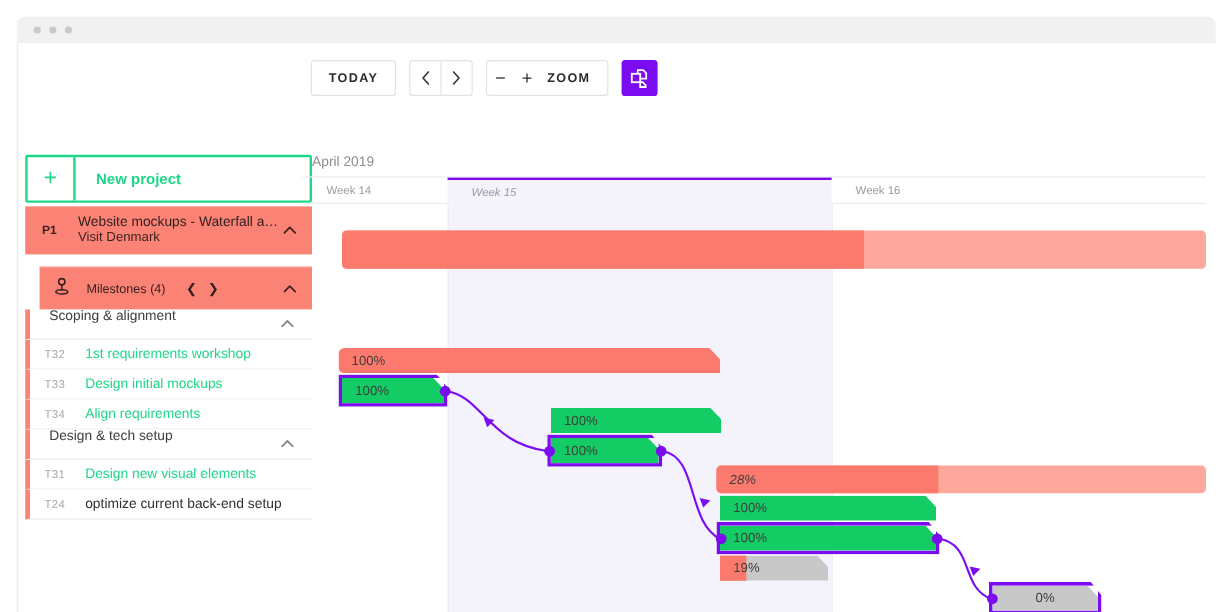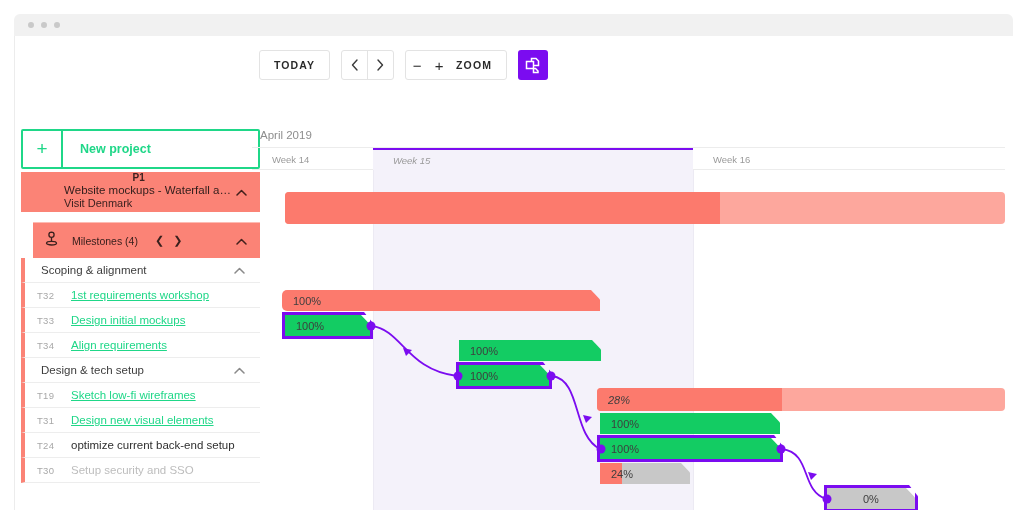--- a/index.html
+++ b/index.html
@@ -72,56 +72,56 @@
   }
   .np-label{
     padding-left:17px; font-size:12.5px; font-weight:bold; color:#1fd788;
   }
 
   
   .sidebar{ position:absolute; left:21px; top:172px; width:239px; }
 
   .proj-row{
     background:#fb8376; height:40px; display:flex; align-items:center;
-    position:relative; padding-left:14px;flex-direction:column;
+    position:relative; padding-left:14px;
   }
   .proj-id{ font-size:10px; font-weight:bold; color:#3d2220; width:30px; }
   .proj-texts{ display:flex; flex-direction:column; line-height:1.25; }
   .proj-title{ font-size:11.5px; color:#2f1d1b; }
   .proj-sub{ font-size:11px; color:#3d2220; }
   .row-caret{
     position:absolute; right:13px; top:50%; transform:translateY(-50%);
     font-size:11px; color:#43201c;
   }
 
   .milestone-row{
     background:#fb8376; height:36px; margin-left:12px; width:227px;
     display:flex; align-items:center; position:relative; padding-left:12px;
     border-top:1px solid rgba(255,255,255,.45);
     margin-top:10px;
   }
   .ms-label{ font-size:10.5px; color:#3a201d; margin-left:14px; }
   .ms-nav{ margin-left:17px; font-size:11px; color:#3a201d; letter-spacing:3px; }
 
   .group-row{
-    height:25px; display:flex; align-items:center; position:relative;
+    height:25px; display:flex; align-items:flex-start; position:relative;
     padding-left:16px; border-bottom:1px solid #ededed; background:#fff;
     border-left:4px solid #fb8376;
   }
   .group-row .glabel{ font-size:11.5px; color:#3d3d3d; }
   .group-row .row-caret{ color:#8a8a8a; right:15px; }
 
   .task-row{
     height:25px; display:flex; align-items:center;
     border-bottom:1px solid #ededed; background:#fff;
     border-left:4px solid #fb8376; padding-left:12px;
   }
   .task-id{ font-size:9.5px; color:#a8a8a8; width:34px; letter-spacing:.3px; }
   .task-name{ font-size:11.5px; }
-  .tn-green{ color:#1fd788;text-decoration:underline; }
+  .tn-green{ color:#1fd788; }
   .tn-dark{ color:#2f2f2f; }
   .tn-grey{ color:#bdbdbd; }
 
   
   .tl{ position:absolute; left:252px; top:122px; width:753px; height:388px; overflow:hidden;}
   .tl-month{
     height:26px; border-bottom:1px solid #ececec; display:flex; align-items:center;
     padding-left:8px; font-size:11.5px; color:#8e8e8e;
   }
   .tl-weeks{ position:relative; height:22px; border-bottom:1px solid #ececec; }
@@ -276,34 +276,26 @@
     <div class="group-row">
       <span class="glabel">Design &amp; tech setup</span>
       <span class="row-caret">
         <svg width="11" height="7" viewBox="0 0 11 7">
             <path d="M1 6 L5.5 1.5 L10 6" fill="none" stroke="#8a8a8a" stroke-width="1.5" stroke-linecap="round" stroke-linejoin="round"></path>
           </svg>
       </span>
     </div>
 
     <div class="task-row">
-      <span class="task-id">T19</span>
-      <span class="task-name tn-green">Sketch low-fi wireframes</span>
-    </div>
-    <div class="task-row">
       <span class="task-id">T31</span>
       <span class="task-name tn-green">Design new visual elements</span>
     </div>
     <div class="task-row">
       <span class="task-id">T24</span>
       <span class="task-name tn-dark">optimize current back-end setup</span>
-    </div>
-    <div class="task-row">
-      <span class="task-id">T30</span>
-      <span class="task-name tn-grey">Setup security and SSO</span>
     </div>
   </div>
 
   <div class="tl">
 
     <div class="tl-month">April 2019</div>
 
     <div class="tl-weeks">
       <div class="wk" style="left:0; width:121px;">Week 14</div>
       <div class="wk active" style="left:121px; width:320px;">Week 15</div>
@@ -355,21 +347,21 @@
 
       <div class="bar" style="left:348px; top:268px; width:180px;">
         <div class="notch shape-green clip-notch"></div>
         <div class="sel"></div>
         <span class="lbl">100%</span>
       </div>
 
       <div class="bar" style="left:348px; top:293px; width:90px;">
         <div class="notch shape-grey clip-notch"></div>
         <div class="partial" style="width:22px;"></div>
-        <span class="lbl">24%</span>
+        <span class="lbl">19%</span>
       </div>
 
       <div class="bar" style="left:575px; top:318px; width:88px;">
         <div class="notch shape-grey clip-notch"></div>
         <div class="sel"></div>
         <span class="lbl" style="left:36px;">0%</span>
       </div>
 
       <svg class="links">
         <g stroke="#7b0cf0" stroke-width="1.8" fill="none">

